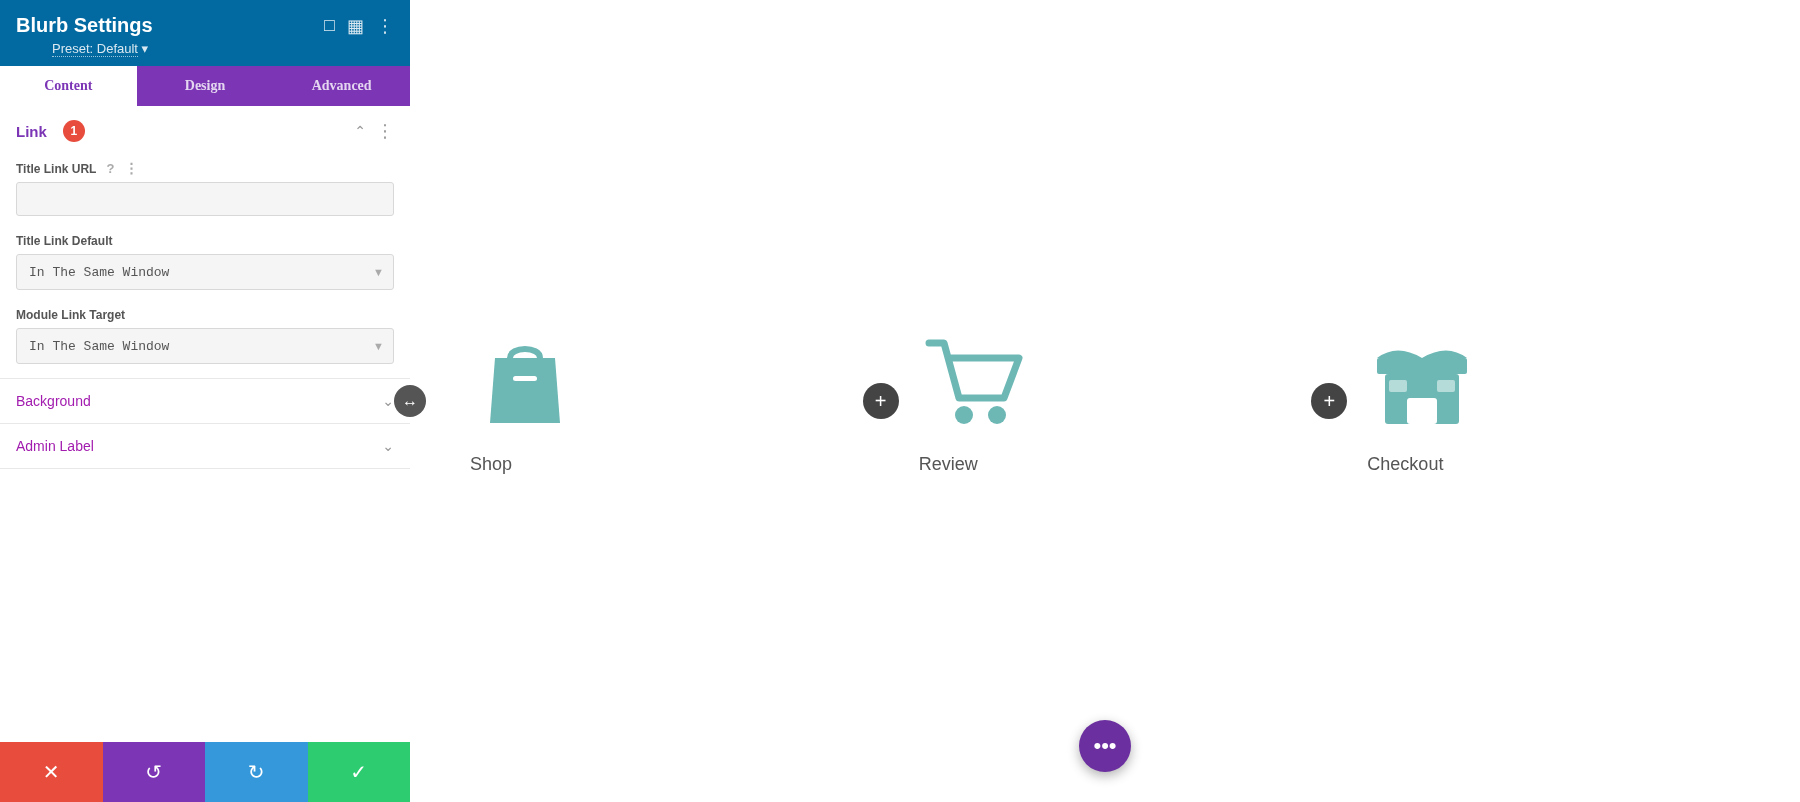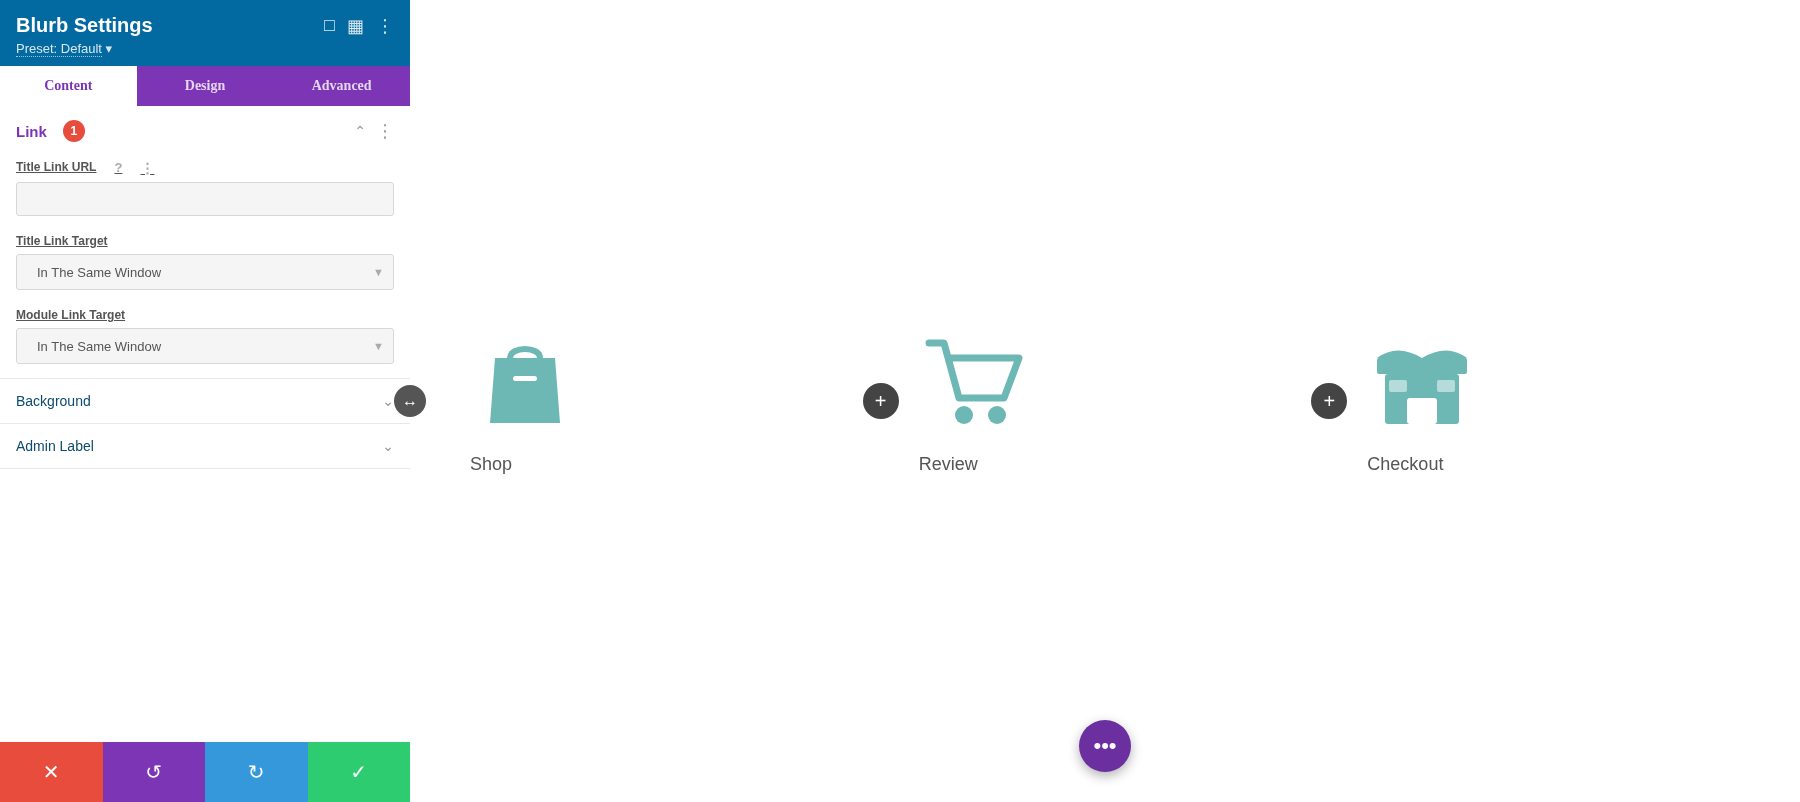--- a/index.html
+++ b/index.html
@@ -40,20 +40,21 @@
     .header-icon {
       color: rgba(255,255,255,0.85);
       font-size: 18px;
       cursor: pointer;
     }
     .preset-label {
       font-size: 13px;
       color: rgba(255,255,255,0.85);
       margin-top: 4px;
       cursor: pointer;
+      margin-left: 36px;
     }
     .preset-label span { border-bottom: 1px dotted rgba(255,255,255,0.6); }
 
     
     .tabs {
       display: flex;
       background: #7b35b5;
     }
     .tab {
       flex: 1;
@@ -120,23 +121,22 @@
     
     .field-group {
       padding: 4px 16px 14px;
     }
     .field-label {
       font-size: 12px;
       font-weight: 600;
       color: #555;
       margin-bottom: 6px;
       display: flex;
-      align-items: flex-start;
-      gap: 18px;
-      text-decoration: underline;
+      align-items: flex-end;
+      gap: 10px;
     }
     .field-label .help-icon {
       color: #aaa;
       font-size: 13px;
       cursor: pointer;
     }
     .field-label .dots-sm {
       color: #aaa;
       font-size: 14px;
       cursor: pointer;
@@ -155,27 +155,28 @@
     }
 
     .select-wrapper {
       position: relative;
     }
     .select-input {
       width: 100%;
       height: 36px;
       border: 1px solid #d8d8d8;
       border-radius: 3px;
-      padding: 0 30px 0 20px;
+      padding: 0 30px 0 12px;
       font-size: 13px;
       color: #555;
       background: #f5f5f5;
       appearance: none;
       cursor: pointer;
       outline: none;
+      font-family: Liberation Mono, monospace;
     }
     .select-arrow {
       position: absolute;
       right: 10px;
       top: 50%;
       transform: translateY(-50%);
       color: #aaa;
       pointer-events: none;
       font-size: 11px;
     }
@@ -205,21 +206,21 @@
     .collapsed-section {
       display: flex;
       align-items: center;
       justify-content: space-between;
       padding: 14px 16px;
       border-bottom: 1px solid #e8e8e8;
       cursor: pointer;
     }
     .collapsed-label {
       font-size: 14px;
-      color: #0c4a6e;
+      color: #a21caf;
     }
 
     
     .resize-handle {
       position: absolute;
       right: -16px;
       top: 50%;
       transform: translateY(-50%);
       width: 32px;
       height: 32px;
@@ -382,21 +383,21 @@
         <div class="field-label">
           <span>Title Link URL</span>
           <span class="help-icon">?</span>
           <span class="dots-sm">⋮</span>
         </div>
         <input type="text" class="text-input" value="" style="">
       </div>
 
       <div class="field-group">
         <div class="field-label">
-          <span>Title Link Target</span>
+          <span>Title Link Default</span>
         </div>
         <div class="select-wrapper">
           <select class="select-input">
             <option>In The Same Window</option>
             <option>In A New Tab</option>
           </select>
           <span class="select-arrow">▼</span>
         </div>
       </div>
 

